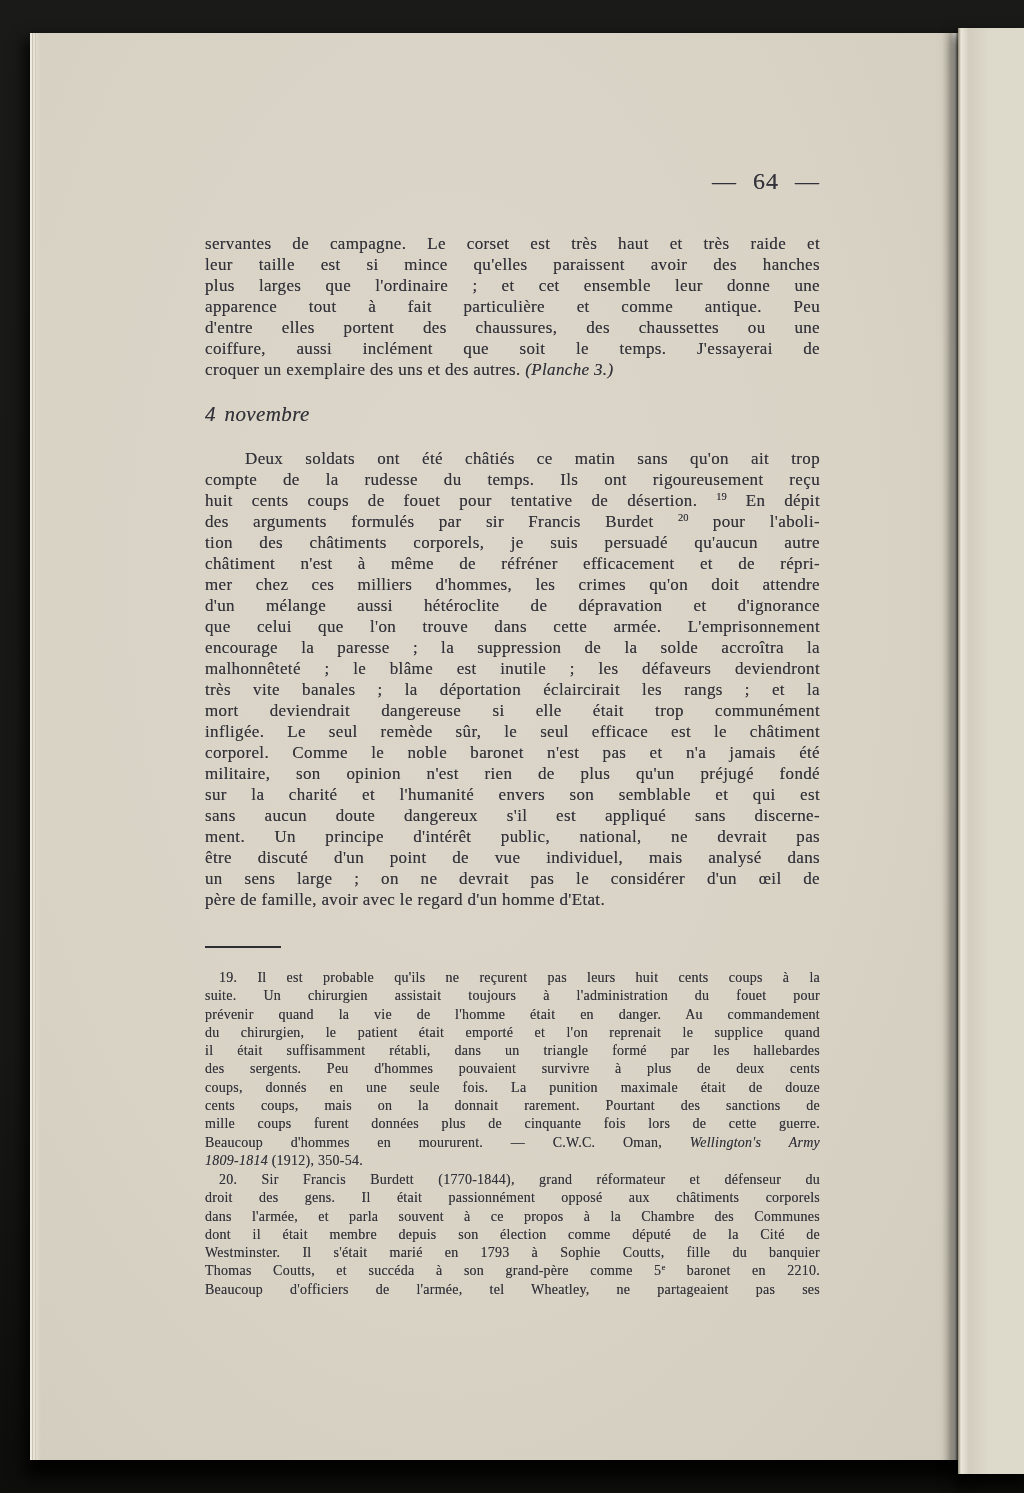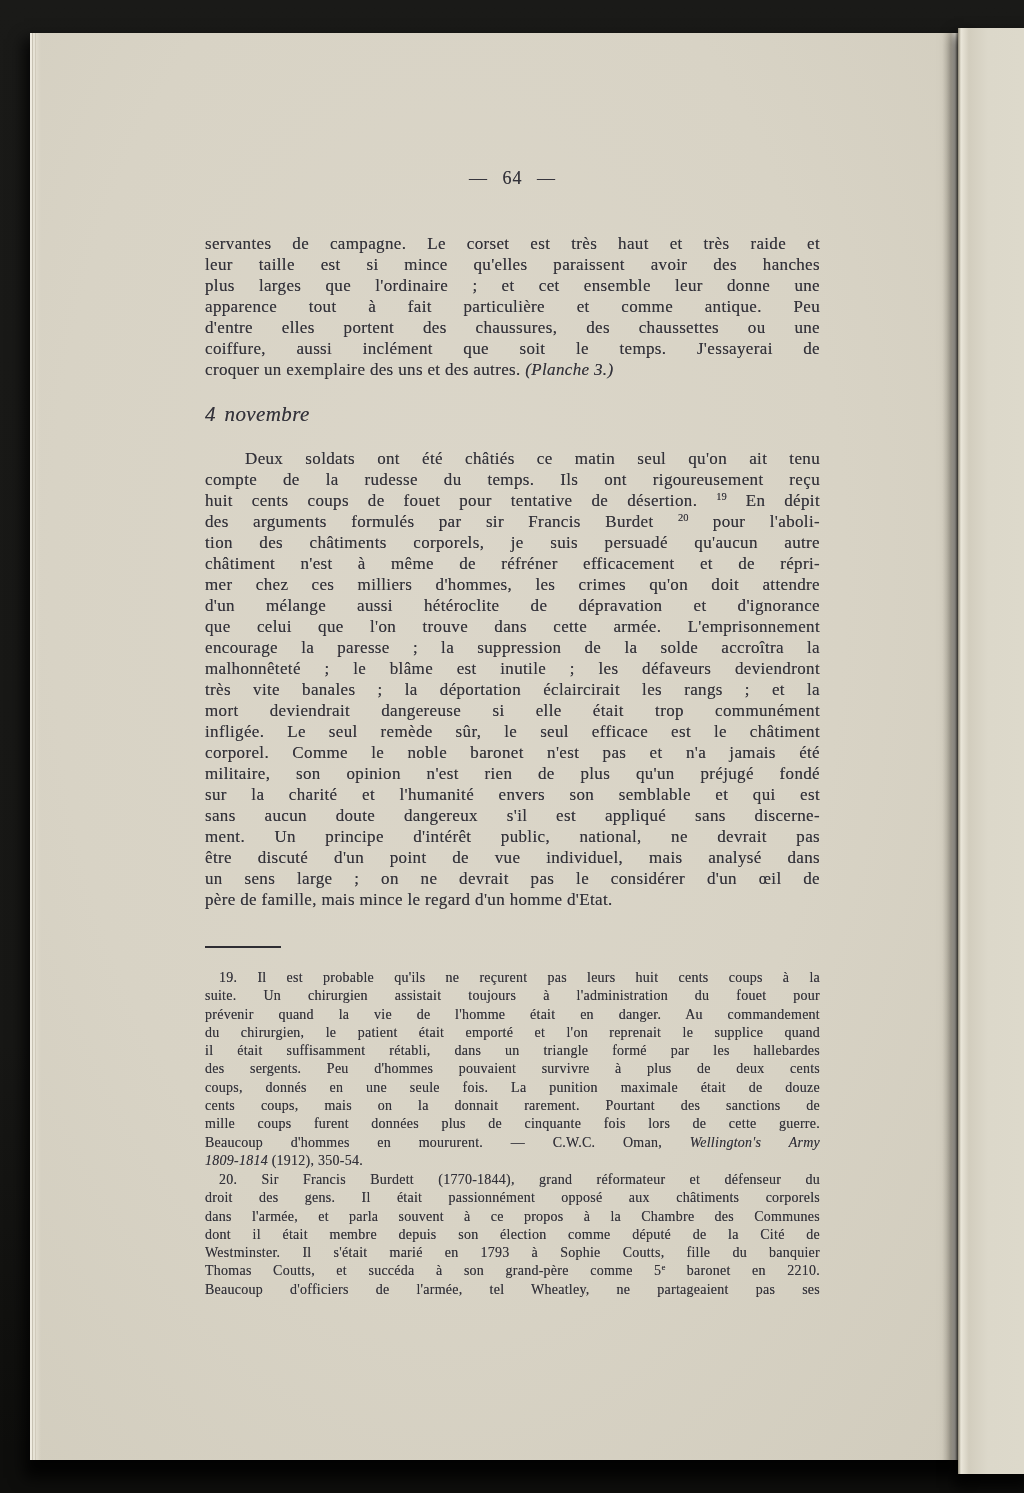--- a/index.html
+++ b/index.html
@@ -79,22 +79,22 @@
     width: 615px;
     height: 100%;
     color: #33323a;
     text-shadow: 0 0 0.5px rgba(46,45,52,0.55);
   }
   .pagenum {
     position: absolute;
     top: 135px;
     left: 0;
     width: 100%;
-    text-align: center;
-    font-size: 18px;
+    text-align: right;
+    font-size: 24px;
     letter-spacing: 1px;
     word-spacing: 9px;
   }
   .block { position: absolute; left: 0; width: 615px; }
   .bodytext { font-size: 17px; line-height: 21px; letter-spacing: 0.35px; }
   .fntext  { font-size: 14px; line-height: 18.3px; letter-spacing: 0.25px; }
   .jl {
     white-space: pre-line;
     text-align: justify;
     text-align-last: justify;
@@ -154,42 +154,42 @@
 plus larges que l'ordinaire ; et cet ensemble leur donne une
 apparence tout à fait particulière et comme antique. Peu
 d'entre elles portent des chaussures, des chaussettes ou une
 coiffure, aussi inclément que soit le temps. J'essayerai de</div>
         <div class="bodytext lastline"><span>croquer un exemplaire des uns et des autres. </span><span class="it">(Planche 3.)</span></div>
       </div>
 
       <div class="block heading bodytext">4 novembre</div>
 
       <div class="block para2">
-        <div class="bodytext jl indent-p"><span>Deux soldats ont été châtiés ce matin seul qu'on ait tenu
+        <div class="bodytext jl indent-p"><span>Deux soldats ont été châtiés ce matin sans qu'on ait trop
 compte de la rudesse du temps. Ils ont rigoureusement reçu
 huit cents coups de fouet pour tentative de désertion. </span><sup class="ref">19</sup><span> En dépit
 des arguments formulés par sir Francis Burdet </span><sup class="ref">20</sup><span> pour l'aboli-
 tion des châtiments corporels, je suis persuadé qu'aucun autre
 châtiment n'est à même de réfréner efficacement et de répri-
 mer chez ces milliers d'hommes, les crimes qu'on doit attendre
 d'un mélange aussi hétéroclite de dépravation et d'ignorance
 que celui que l'on trouve dans cette armée. L'emprisonnement
 encourage la paresse ; la suppression de la solde accroîtra la
 malhonnêteté ; le blâme est inutile ; les défaveurs deviendront
 très vite banales ; la déportation éclaircirait les rangs ; et la
 mort deviendrait dangereuse si elle était trop communément
 infligée. Le seul remède sûr, le seul efficace est le châtiment
 corporel. Comme le noble baronet n'est pas et n'a jamais été
 militaire, son opinion n'est rien de plus qu'un préjugé fondé
 sur la charité et l'humanité envers son semblable et qui est
 sans aucun doute dangereux s'il est appliqué sans discerne-
 ment. Un principe d'intérêt public, national, ne devrait pas
 être discuté d'un point de vue individuel, mais analysé dans
 un sens large ; on ne devrait pas le considérer d'un œil de</span></div>
-        <div class="bodytext lastline">père de famille, mais mince le regard d'un homme d'Etat.</div>
+        <div class="bodytext lastline">père de famille, avoir avec le regard d'un homme d'Etat.</div>
       </div>
 
       <div class="fnrule"></div>
 
       <div class="block fn19">
         <div class="fntext jl indent-fn"><span>19. Il est probable qu'ils ne reçurent pas leurs huit cents coups à la
 suite. Un chirurgien assistait toujours à l'administration du fouet pour
 prévenir quand la vie de l'homme était en danger. Au commandement
 du chirurgien, le patient était emporté et l'on reprenait le supplice quand
 il était suffisamment rétabli, dans un triangle formé par les hallebardes

